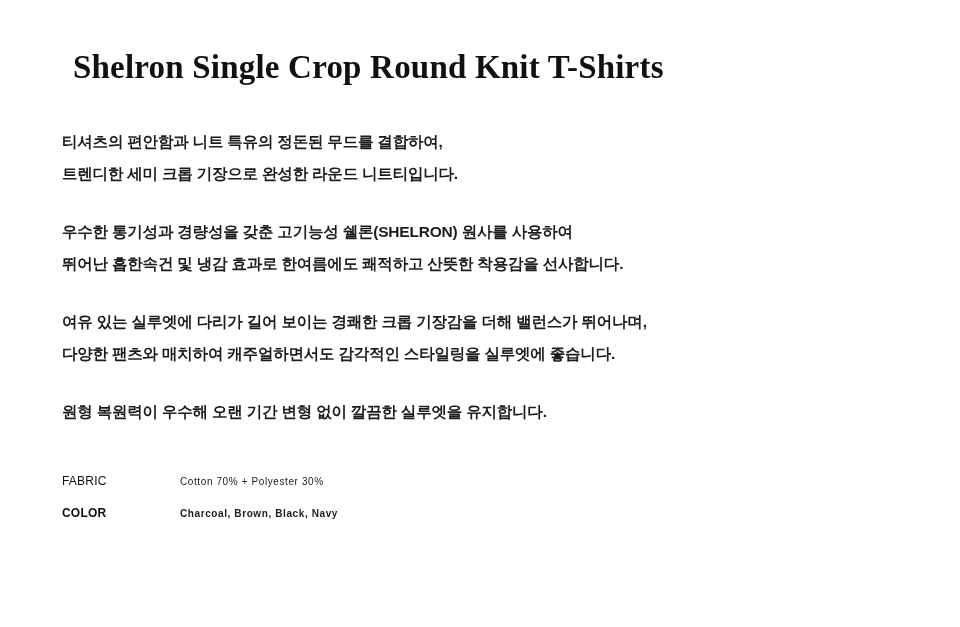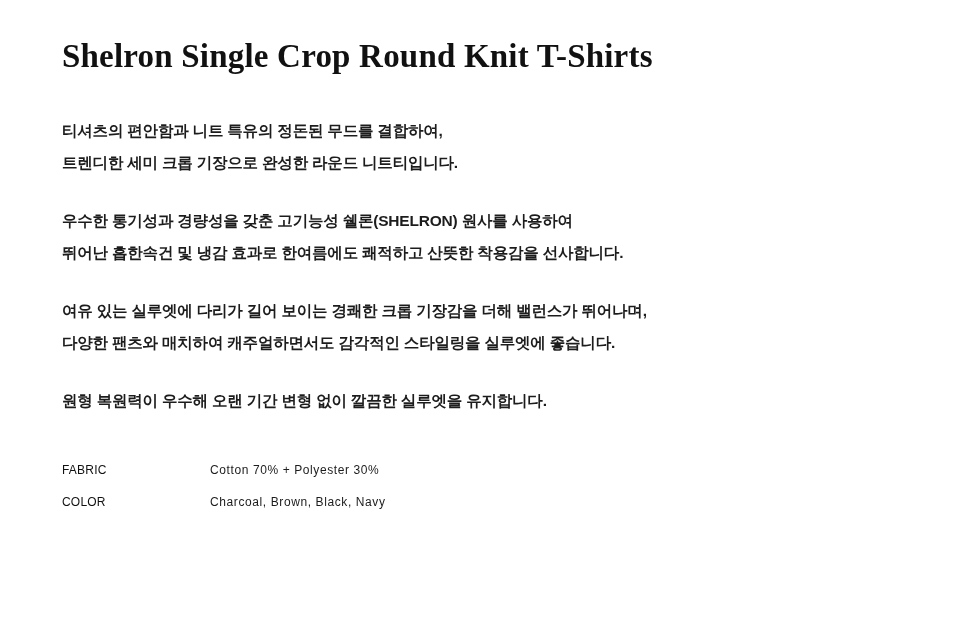--- a/index.html
+++ b/index.html
@@ -20,21 +20,21 @@
     height: 627px;
     box-sizing: border-box;
     padding: 0 62px;
   }
   .product-title {
     font-family: "Liberation Serif", serif;
     font-size: 33px;
     font-weight: 700;
     letter-spacing: 0.2px;
     color: #111111;
-    margin: 0;
+    margin: 11px;
     padding-top: 36px;
     line-height: 1.25;
     white-space: nowrap;
   }
   .description {
     margin-top: 38px;
     font-weight: bold;
   }
   .para {
     margin: 0 0 26px 0;
@@ -52,33 +52,33 @@
   .specs {
     margin-top: 46px;
   }
   .spec-row {
     display: flex;
     align-items: baseline;
     margin-bottom: 18px;
   }
   .spec-row:last-child {
     margin-bottom: 0;
+    font-weight: bold;
   }
   .spec-label {
     width: 118px;
     flex: 0 0 118px;
     font-size: 12px;
     letter-spacing: 0.2px;
     color: #111111;
   }
   .spec-value {
-    font-size: 12px;
+    font-size: 10px;
     letter-spacing: 0.6px;
     color: #1c1c1c;
-    margin-left: 30px;
   }
 </style>
 </head>
 <body>
 
 <div class="page">
 
   <h1 class="product-title">Shelron Single Crop Round Knit T-Shirts</h1>
 
   <div class="description">

